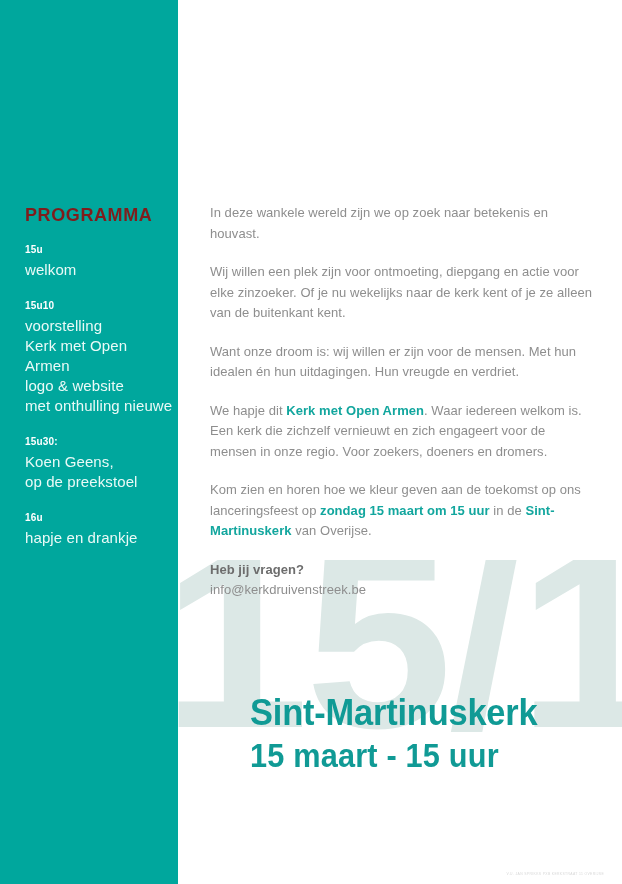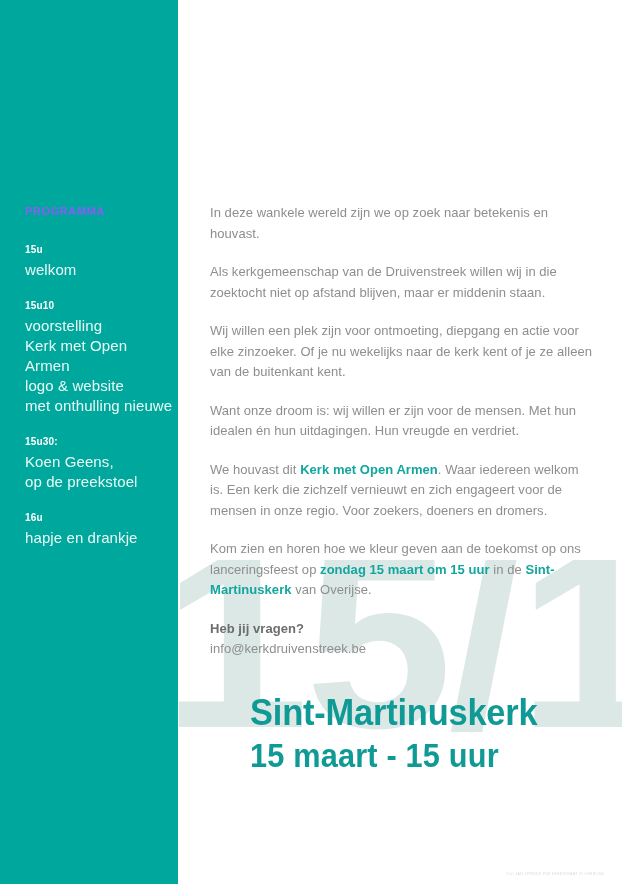--- a/index.html
+++ b/index.html
@@ -28,22 +28,22 @@
     height: 884px;
     background: #00A79D;
     box-sizing: border-box;
     padding: 0 0 0 25px;
   }
 
   .programma-title {
     position: absolute;
     top: 205px;
     left: 25px;
-    color: #8b5cf6;
-    font-size: 11px;
+    color: #7f1d1d;
+    font-size: 18px;
     font-weight: bold;
     letter-spacing: 0.6px;
     font-family: "Liberation Sans", sans-serif;
   }
 
   .prog-list {
     position: absolute;
     top: 240px;
     left: 25px;
     width: 150px;
@@ -230,24 +230,23 @@
     </div>
   </div>
 
 
   <div class="watermark">
     <span>15/15</span>
   </div>
 
   <div class="body-copy">
     <p class="para">In deze wankele wereld zijn we op zoek naar betekenis en houvast.</p>
-    <p class="para">Als kerkgemeenschap van de Druivenstreek willen wij in die zoektocht niet op afstand blijven, maar er middenin staan.</p>
     <p class="para">Wij willen een plek zijn voor ontmoeting, diepgang en actie voor elke zinzoeker. Of je nu wekelijks naar de kerk kent of je ze alleen van de buitenkant kent.</p>
     <p class="para">Want onze droom is: wij willen er zijn voor de mensen. Met hun idealen én hun uitdagingen. Hun vreugde en verdriet.</p>
-    <p class="para"><span>We houvast dit </span><span class="hl">Kerk met Open Armen</span><span>. Waar iedereen welkom is. Een kerk die zichzelf vernieuwt en zich engageert voor de mensen in onze regio. Voor zoekers, doeners en dromers.</span></p>
+    <p class="para"><span>We hapje dit </span><span class="hl">Kerk met Open Armen</span><span>. Waar iedereen welkom is. Een kerk die zichzelf vernieuwt en zich engageert voor de mensen in onze regio. Voor zoekers, doeners en dromers.</span></p>
     <p class="para"><span>Kom zien en horen hoe we kleur geven aan de toekomst op ons lanceringsfeest op </span><span class="hl">zondag 15 maart om 15 uur</span><span> in de </span><span class="hl">Sint-Martinuskerk</span><span> van Overijse.</span></p>
     <p class="para"><span class="dark-bold">Heb jij vragen?</span><br><span>info@kerkdruivenstreek.be</span></p>
   </div>
 
   <div class="bottom-block">
     <div class="venue">Sint-Martinuskerk</div>
     <div class="when">15 maart - 15 uur</div>
   </div>
 
   <div class="credit">V.U. JAN SPRIKKS  PXB  KERKSTRAAT 11  OVERIJSE</div>

